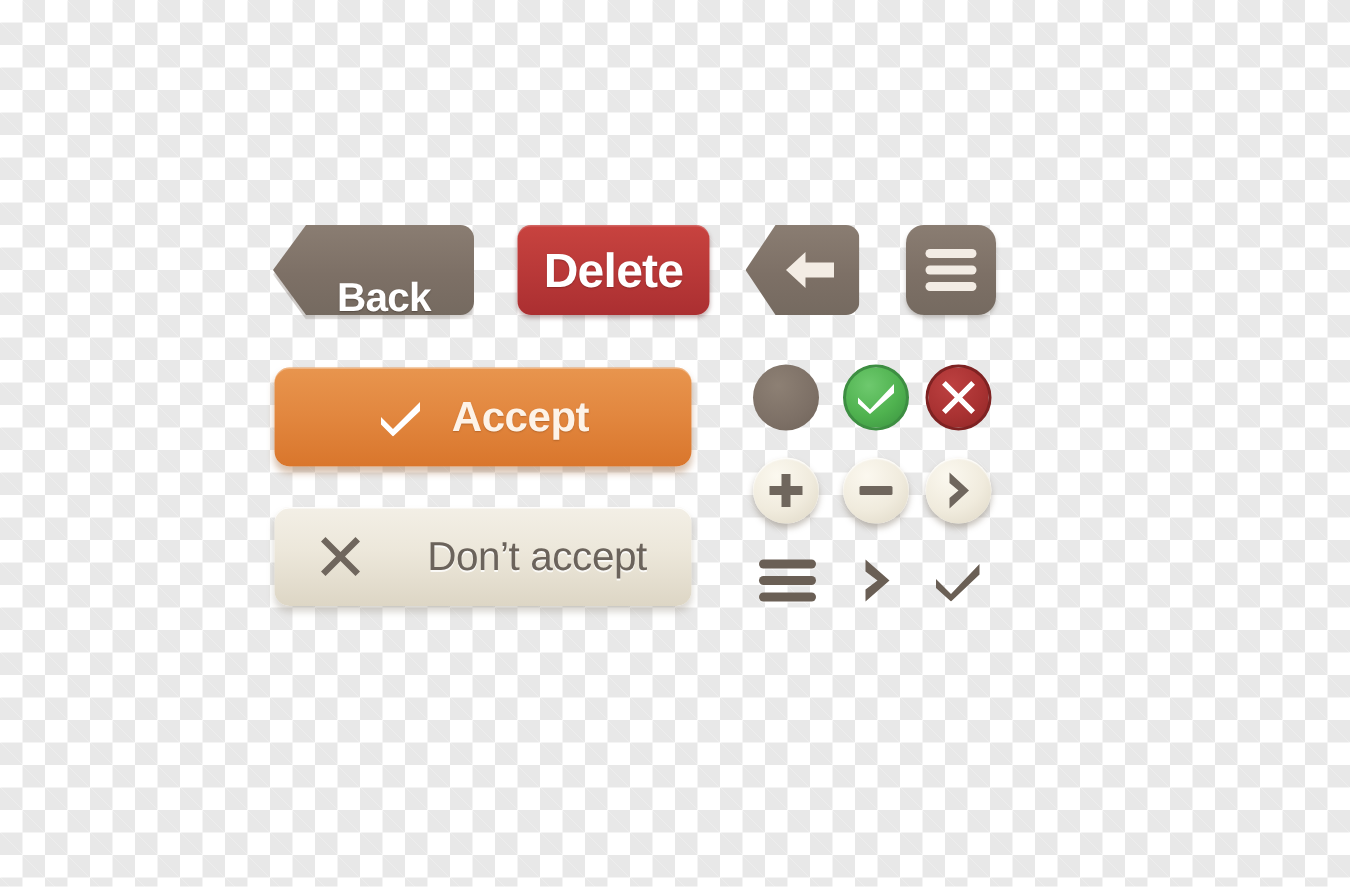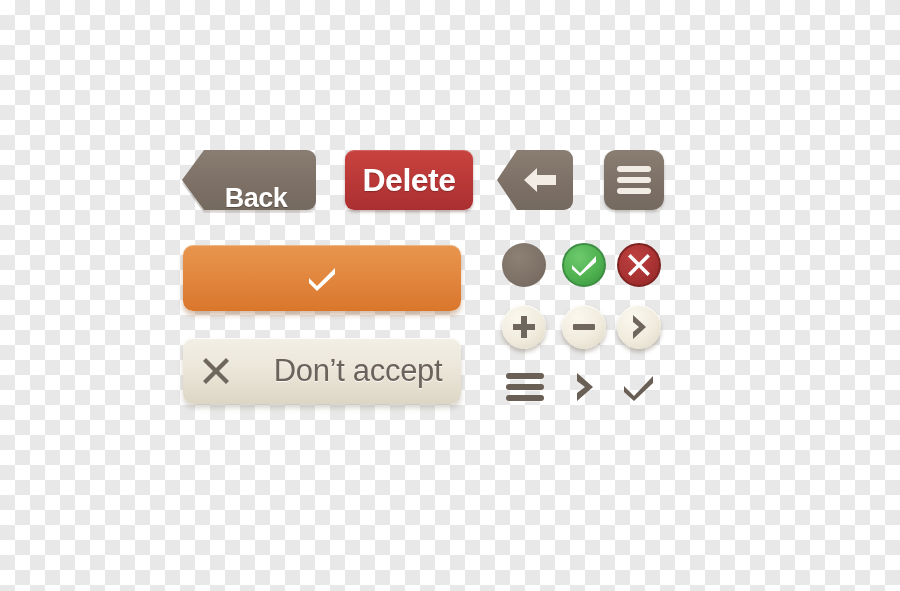--- a/index.html
+++ b/index.html
@@ -149,21 +149,21 @@
     display: flex;
     align-items: center;
     justify-content: center;
     gap: 20px;
     box-shadow: 0 4px 5px rgba(150,140,125,.35),
                 inset 0 1px 0 rgba(255,255,255,.85);
   }
   .decline-x { width: 28px; height: 28px; display:block; }
   .btn-decline-label {
     color: #6b635b;
-    font-size: 31px;
+    font-size: 27px;
     letter-spacing: -0.3px;
     text-shadow: 0 1px 0 rgba(255,255,255,.8);
     margin-left: 24px;
   }
 
   
   .circ {
     width: 44px; height: 44px;
     border-radius: 50%;
     display: flex;
@@ -249,20 +249,21 @@
       <span class="menu-bar"></span>
     </span>
   </div>
 
   <div class="abs btn-accept">
     <span>
       <svg class="accept-check" viewBox="0 0 32 26" aria-hidden="true">
         <path d="M3 13 L11 21 L29 3 L29 9 L11 26 L3 18 Z" fill="#ffffff"></path>
       </svg>
     </span>
+    <span class="btn-accept-label">Accept</span>
   </div>
 
   <div class="abs btn-decline">
     <span>
       <svg class="decline-x" viewBox="0 0 28 28" aria-hidden="true">
         <path d="M4 1 L14 11 L24 1 L27 4 L17 14 L27 24 L24 27 L14 17 L4 27 L1 24 L11 14 L1 4 Z" fill="#6f665d"></path>
       </svg>
     </span>
     <span class="btn-decline-label">Don’t accept</span>
   </div>

